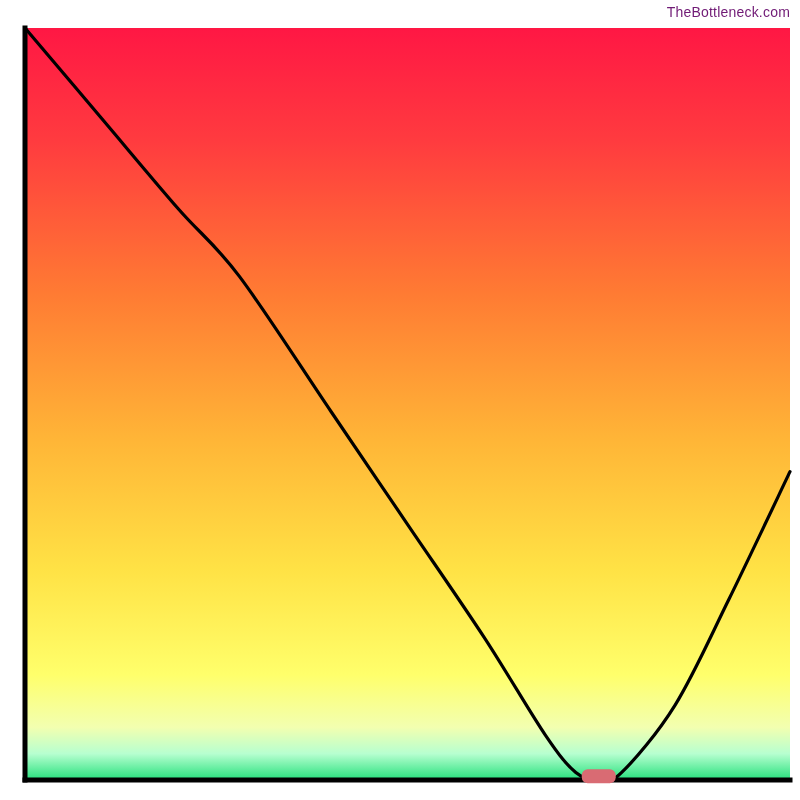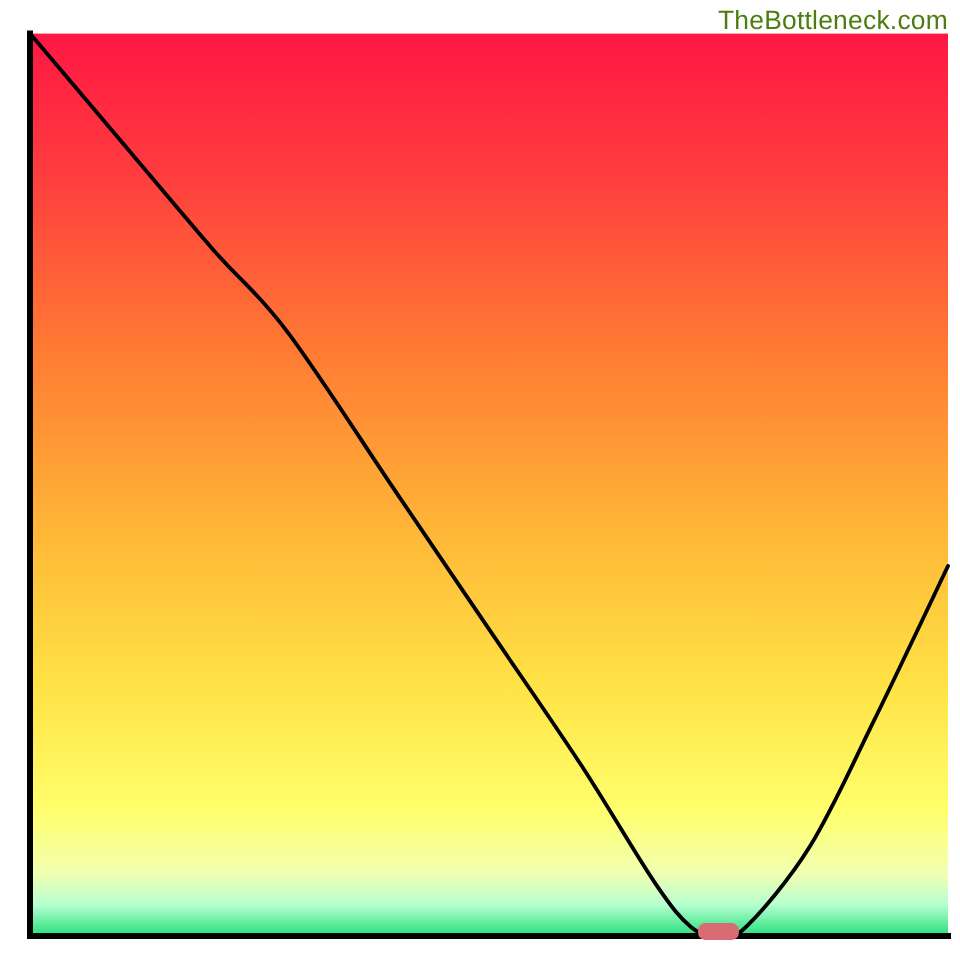--- a/index.html
+++ b/index.html
@@ -13,22 +13,22 @@
   }
   .chart-wrapper {
     position: relative;
     width: 800px;
     height: 800px;
   }
   .watermark {
     position: absolute;
     top: 4px;
     right: 10px;
-    font-size: 22px;
-    color: #4d7c0f;
+    font-size: 14px;
+    color: #701a75;
     font-weight: 500;
     letter-spacing: 0.2px;
     z-index: 5;
   }
   svg.chart {
     position: absolute;
     top: 0;
     left: 0;
   }
 </style>

